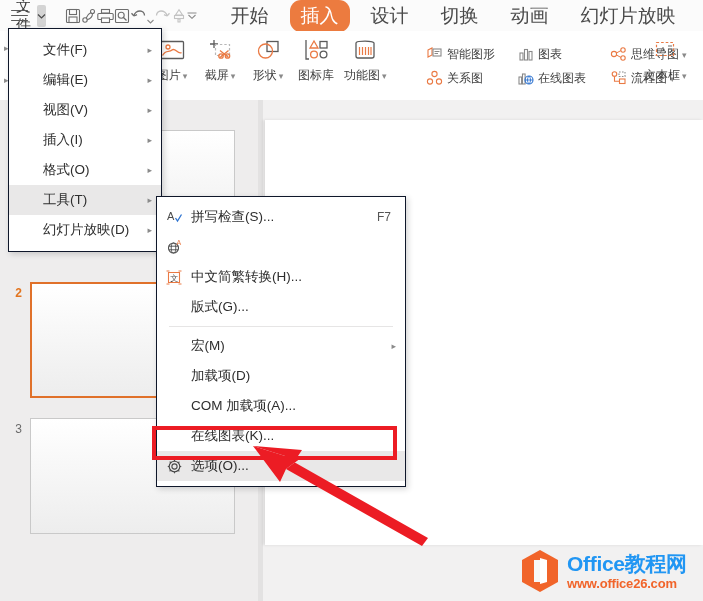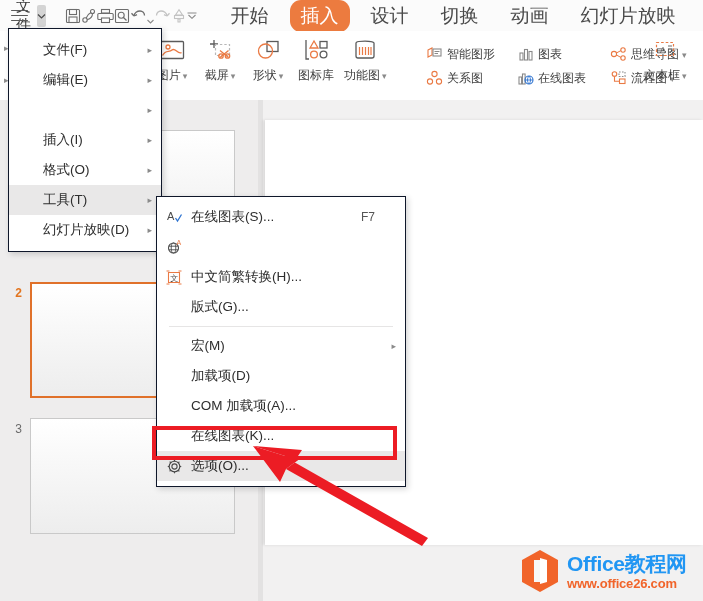--- a/index.html
+++ b/index.html
@@ -88,21 +88,21 @@
   .menu1{left:8px;top:28px;width:152px;padding:6px 0;}
   .menu2{left:156px;top:196px;width:248px;padding:5px 0;}
   .mi{
     height:30px;display:flex;align-items:center;cursor:pointer;position:relative;
     font-size:13.5px;color:#2e2e2e;
   }
   .mi.hl{background:#e9e8e8;}
   .mi .micon{width:34px;display:flex;align-items:center;justify-content:center;flex:0 0 34px;}
   .mi .mtext{flex:1;white-space:nowrap;}
   .menu1 .mtext{padding-left:34px;}
-  .mi .mshort{font-size:12px;color:#555;padding-right:30px;}
+  .mi .mshort{font-size:12px;color:#555;padding-right:14px;}
   .mi .marrow{position:absolute;right:9px;font-size:9px;color:#8a8a8a;}
   .msep{height:1px;background:#e6e5e5;margin:4px 12px;}
 
   .redbox{
     position:absolute;left:152px;top:426px;width:245px;height:34px;
     border:4px solid #ec1c24;box-sizing:border-box;z-index:60;pointer-events:none;
   }
   .redarrow{position:absolute;left:250px;top:440px;z-index:55;pointer-events:none;}
 
   
@@ -400,20 +400,21 @@
   <div class="menu menu1">
     <div class="mi">
       <span class="mtext">文件(F)</span>
       <span class="marrow">▸</span>
     </div>
     <div class="mi">
       <span class="mtext">编辑(E)</span>
       <span class="marrow">▸</span>
     </div>
     <div class="mi">
+      <span class="mtext">视图(V)</span>
       <span class="marrow">▸</span>
     </div>
     <div class="mi">
       <span class="mtext">插入(I)</span>
       <span class="marrow">▸</span>
     </div>
     <div class="mi">
       <span class="mtext">格式(O)</span>
       <span class="marrow">▸</span>
     </div>
@@ -429,21 +430,21 @@
 
   <div class="menu menu2">
 
     <div class="mi">
       <span class="micon">
         <svg width="17" height="16" viewBox="0 0 17 16">
           <text x="1" y="11" font-family="Liberation Sans, sans-serif" font-size="11" fill="#4a4a4a">A</text>
           <path d="M9.5 9 L11.5 12 L15.5 5.5" fill="none" stroke="#2f74d0" stroke-width="1.3"></path>
         </svg>
       </span>
-      <span class="mtext">在线图表(S)...</span>
+      <span class="mtext">拼写检查(S)...</span>
       <span class="mshort">F7</span>
     </div>
 
     <div class="mi">
       <span class="micon">
         <svg width="17" height="16" viewBox="0 0 17 16">
           <circle cx="7.5" cy="9" r="5" fill="none" stroke="#4a4a4a" stroke-width="1.1"></circle>
           <ellipse cx="7.5" cy="9" rx="2.3" ry="5" fill="none" stroke="#4a4a4a" stroke-width="0.9"></ellipse>
           <path d="M2.8 7.2 h9.4 M2.8 10.8 h9.4" stroke="#4a4a4a" stroke-width="0.9"></path>
           <text x="10.5" y="6" font-family="Liberation Sans, sans-serif" font-size="7" fill="#ea7a44">A</text>

